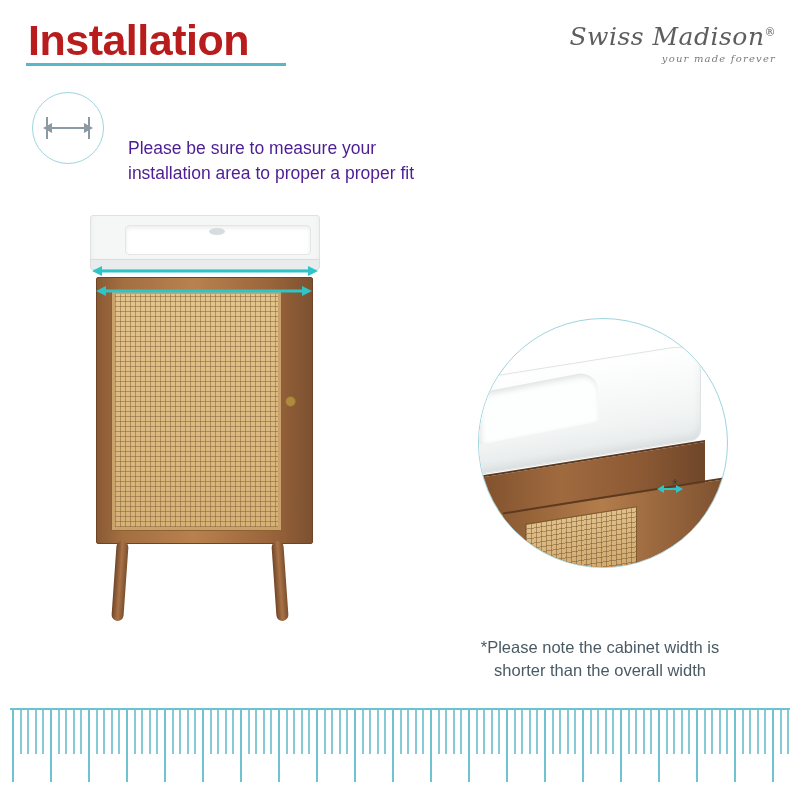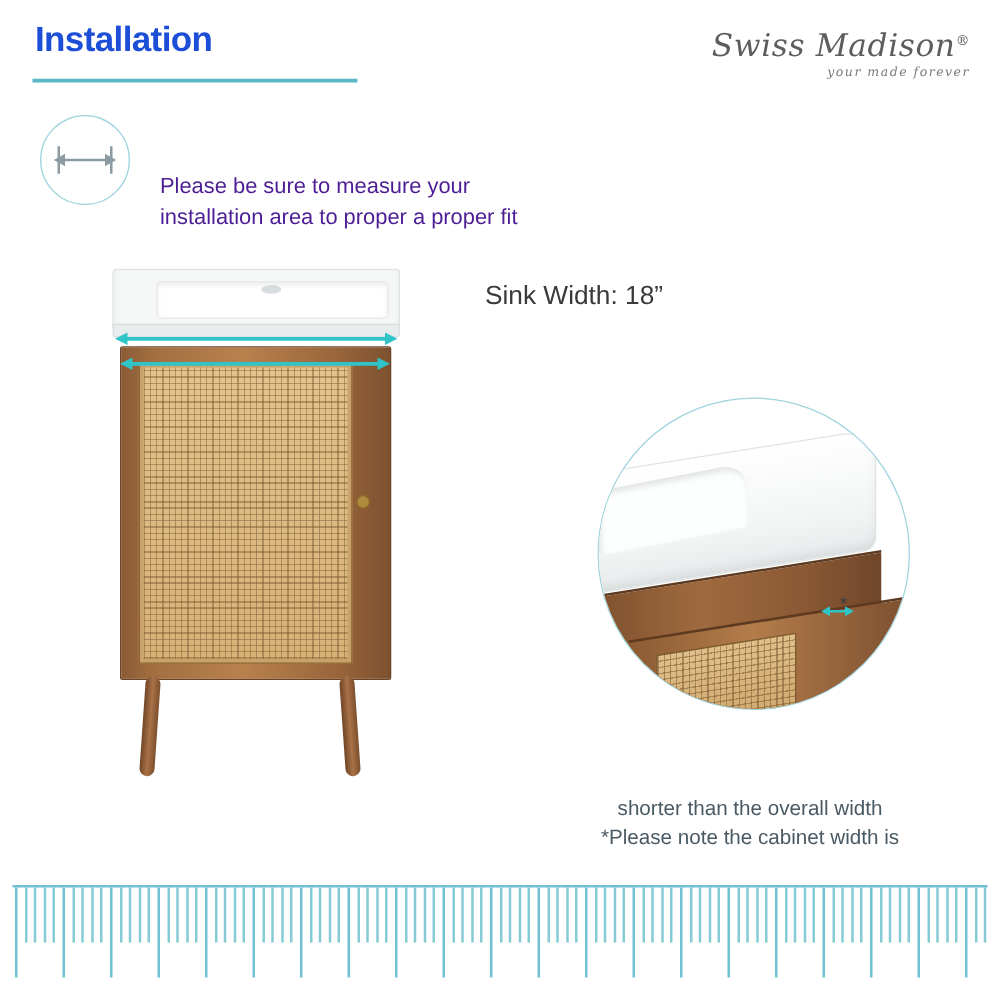--- a/index.html
+++ b/index.html
@@ -9,22 +9,22 @@
     font-family:"Liberation Sans", sans-serif;
     color:#3b3b3b;
     position:relative;
     overflow:hidden;
   }
   .page{position:absolute;inset:0;}
 
   
   .title{
     position:absolute;left:28px;top:16px;
-    font-size:28px;font-weight:bold;letter-spacing:-0.5px;
-    color:#1d4ed8;
+    font-size:43px;font-weight:bold;letter-spacing:-0.5px;
+    color:#b91c1c;
   }
   .title-rule{
     position:absolute;left:26px;top:63px;width:260px;height:3px;
     background:#59b7c6;
   }
   .brand{
     position:absolute;right:24px;top:22px;
     text-align:right;
   }
   .brand-name{
@@ -192,21 +192,20 @@
       <line x1="4" y1="2" x2="4" y2="24" stroke="#8c9aa3" stroke-width="2"></line>
       <line x1="46" y1="2" x2="46" y2="24" stroke="#8c9aa3" stroke-width="2"></line>
     </svg>
   </div>
   <div class="note-text">
     <div>Please be sure to measure your</div>
     <div>installation area to proper a proper fit</div>
   </div>
 
   <div class="dims">
-    <div>Sink Width: 18”</div>
   </div>
 
   <div class="vanity">
     <div class="sink-top">
       <div class="sink-basin"></div>
       <div class="faucet-hole"></div>
     </div>
     <div class="sink-lip"></div>
 
     <svg class="arrow-sink" viewBox="0 0 226 12">
@@ -242,22 +241,22 @@
     </div>
     <svg class="d-marker" viewBox="0 0 36 20">
       <line x1="2" y1="10" x2="24" y2="10" stroke="#2fc5c8" stroke-width="2"></line>
       <polygon points="0,10 7,6 7,14" fill="#2fc5c8"></polygon>
       <polygon points="26,10 19,6 19,14" fill="#2fc5c8"></polygon>
     </svg>
     <div class="d-aster">*</div>
   </div>
 
   <div class="footnote">
+    <div>*Please note the cabinet width is</div>
     <div>shorter than the overall width</div>
-    <div>*Please note the cabinet width is</div>
   </div>
 
   <div class="ruler">
     <div class="ruler-line"></div>
     <div id="ruler-ticks">
         <div class="tick" style="left: 12px; height: 72px; background: rgb(111, 194, 207); opacity: 1;"></div>
         <div class="tick" style="left: 19.6px; height: 44px; background: rgb(111, 194, 207); opacity: 0.85;"></div>
         <div class="tick" style="left: 27.2px; height: 44px; background: rgb(111, 194, 207); opacity: 0.85;"></div>
         <div class="tick" style="left: 34.8px; height: 44px; background: rgb(111, 194, 207); opacity: 0.85;"></div>
         <div class="tick" style="left: 42.4px; height: 44px; background: rgb(111, 194, 207); opacity: 0.85;"></div>

